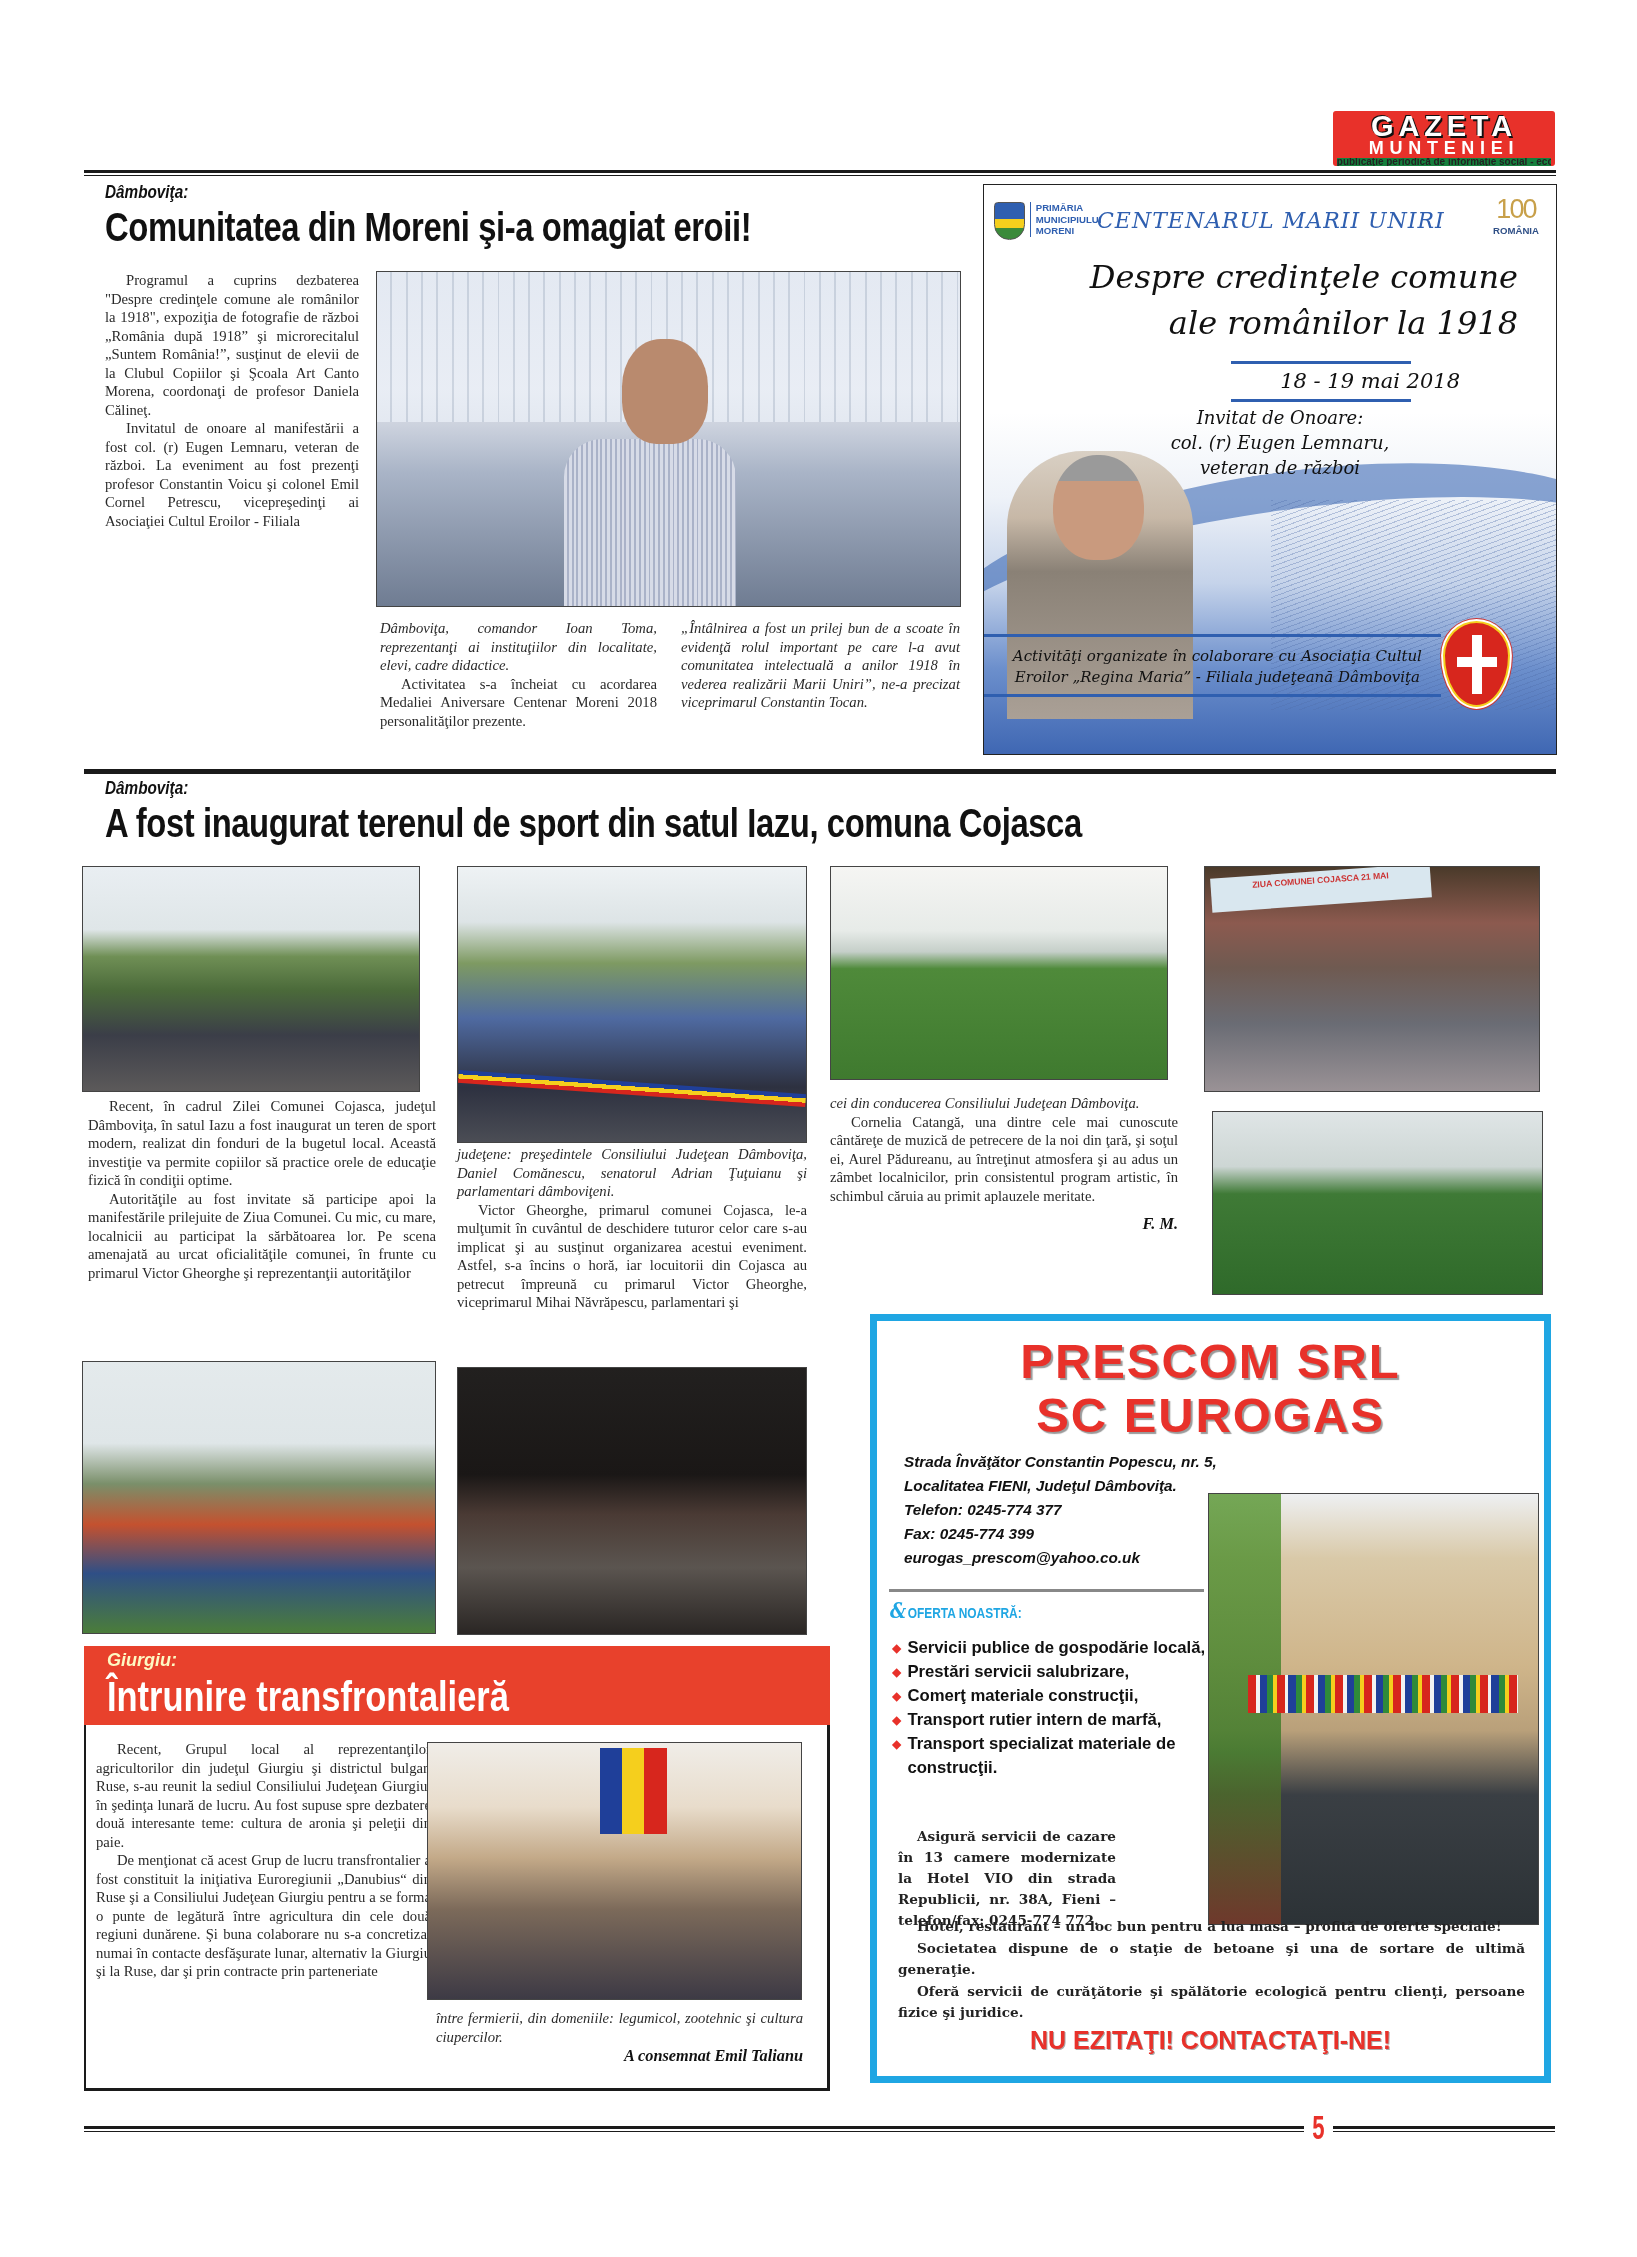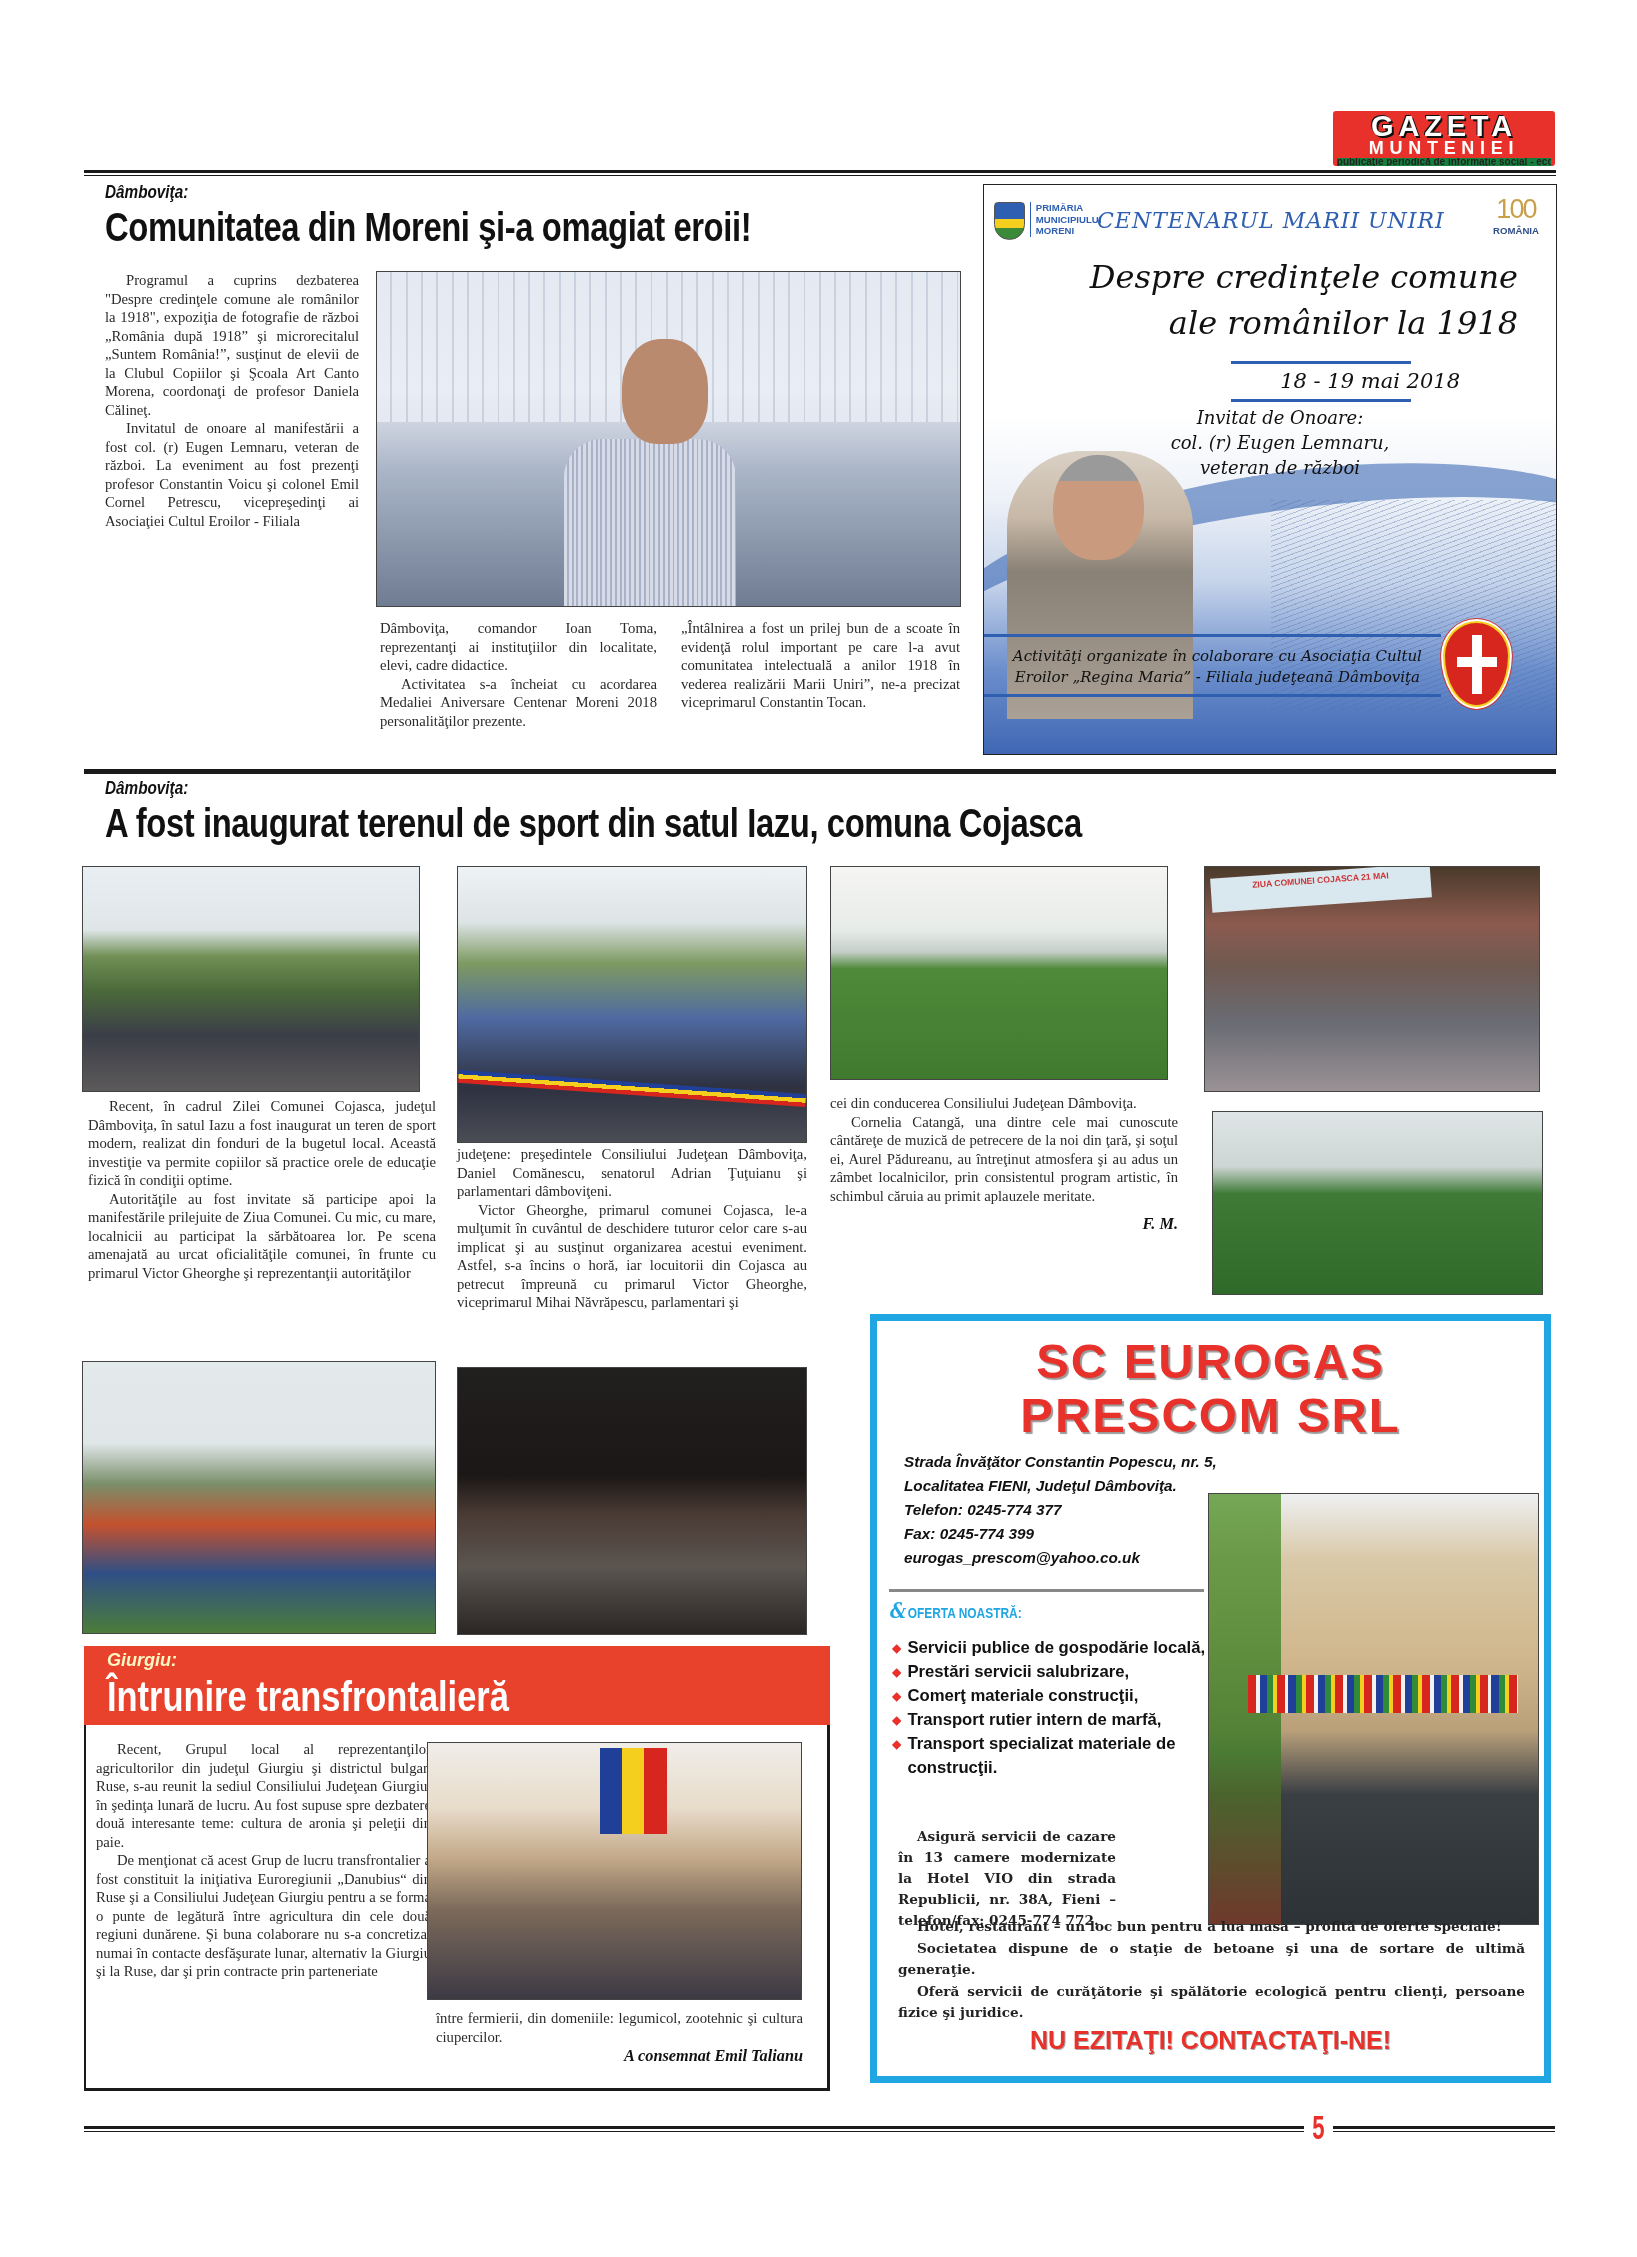--- a/index.html
+++ b/index.html
@@ -17,21 +17,21 @@
   .rule-double { height: 5.7px; border-top: 3.8px solid #1a1a1a; border-bottom: 1.4px solid #1a1a1a; }
   .rule-thick { height: 4.8px; background: #1a1a1a; }
 
   
   .kicker { font-family: "Liberation Sans", sans-serif; font-weight: 700; font-style: italic; font-size: 18px; color: #111; transform: scaleX(0.85); transform-origin: left; }
   .headline { font-family: "Liberation Sans", sans-serif; font-weight: 700; font-size: 40px; line-height: 44px; color: #111; transform: scaleX(0.82); transform-origin: left; white-space: nowrap; letter-spacing: -0.5px; }
 
   
   .col { font-size: 14.7px; line-height: 18.5px; text-align: justify; color: #2a2a2a; }
   .col p { text-indent: 21px; }
-  .col p.cont { text-indent: 0; }
+  .col p.cont { text-indent: 0; font-style: italic; }
 
   
   .photo { border: 1px solid #444; overflow: hidden; }
   .ph-office { background: linear-gradient(180deg, #cfd6e3 0%, #e7e9ef 35%, #a9b4c7 60%, #6f7c92 100%); }
   .ph-office .face { position: absolute; left: 42%; top: 20%; width: 86px; height: 105px; border-radius: 45% 45% 40% 40%; background: #b98a6e; }
   .ph-office .shirt { position: absolute; left: 32%; top: 50%; width: 172px; height: 182px; border-radius: 38px 38px 0 0; background: repeating-linear-gradient(90deg, #d7dbe7 0 2.9px, #aab2c8 2.9px 4.8px); }
   .ph-office .blinds { position: absolute; left: 0; top: 0; width: 100%; height: 45%; background: repeating-linear-gradient(90deg, #e9eef6 0 13.4px, #c6cfdc 13.4px 15.3px); opacity: .8; }
   .ph-outdoor { background: linear-gradient(180deg, #e9eef2 0%, #dfe6e8 28%, #6f8f55 40%, #4b6a3a 55%, #3b3e48 75%, #5c5a5a 100%); }
   .ph-ribbon { background: linear-gradient(180deg, #eef2f4 0%, #dde4e6 20%, #7e9a62 35%, #4f6aa1 55%, #2d3140 80%, #4b4d55 100%); }
   .ph-ribbon .ribbon { position: absolute; left: 0; right: 0; top: 78%; height: 13.4px; background: linear-gradient(180deg, #1f3f99 0 33%, #f5cf1d 33% 66%, #d7261d 66% 100%); transform: rotate(4deg); }
@@ -197,22 +197,22 @@
   <p><span>Cornelia Catangă, una dintre cele mai cunoscute cântăreţe de muzică de petrecere de la noi din ţară, şi soţul ei, Aurel Pădureanu, au întreţinut atmosfera şi au adus un zâmbet localnicilor, prin consistentul program artistic, în schimbul căruia au primit aplauzele meritate.</span></p>
   <div class="signature" style="margin-top:9.6px;">F. M.</div>
 </div>
 
 <div class="abs photo ph-kids" style="left:1212px; top:1111px; width:331px; height:184px;"></div>
 <div class="abs photo ph-team" style="left:82px; top:1361px; width:354px; height:273px;"></div>
 <div class="abs photo ph-stage" style="left:457px; top:1367px; width:350px; height:268px;"></div>
 
 <div class="abs ad">
   <div class="ad-title">
+    <div>PRESCOM SRL</div>
     <div>SC EUROGAS</div>
-    <div>PRESCOM SRL</div>
   </div>
   <div class="ad-contact">
     <div>Strada Învăţător Constantin Popescu, nr. 5,</div>
     <div>Localitatea FIENI, Judeţul Dâmboviţa.</div>
     <div>Telefon: 0245-774 377</div>
     <div>Fax: 0245-774 399</div>
     <div>eurogas_prescom@yahoo.co.uk</div>
   </div>
   <div class="ad-rule"></div>
   <div class="ad-offer">

